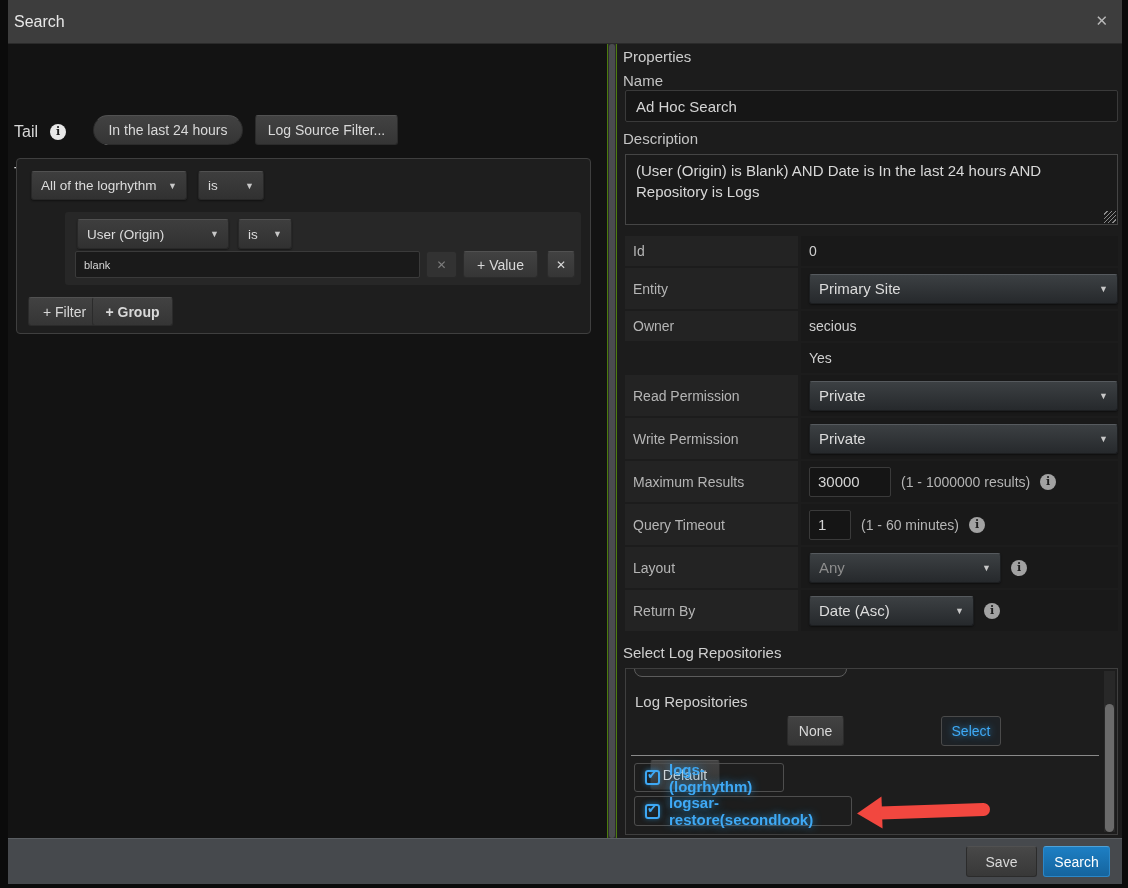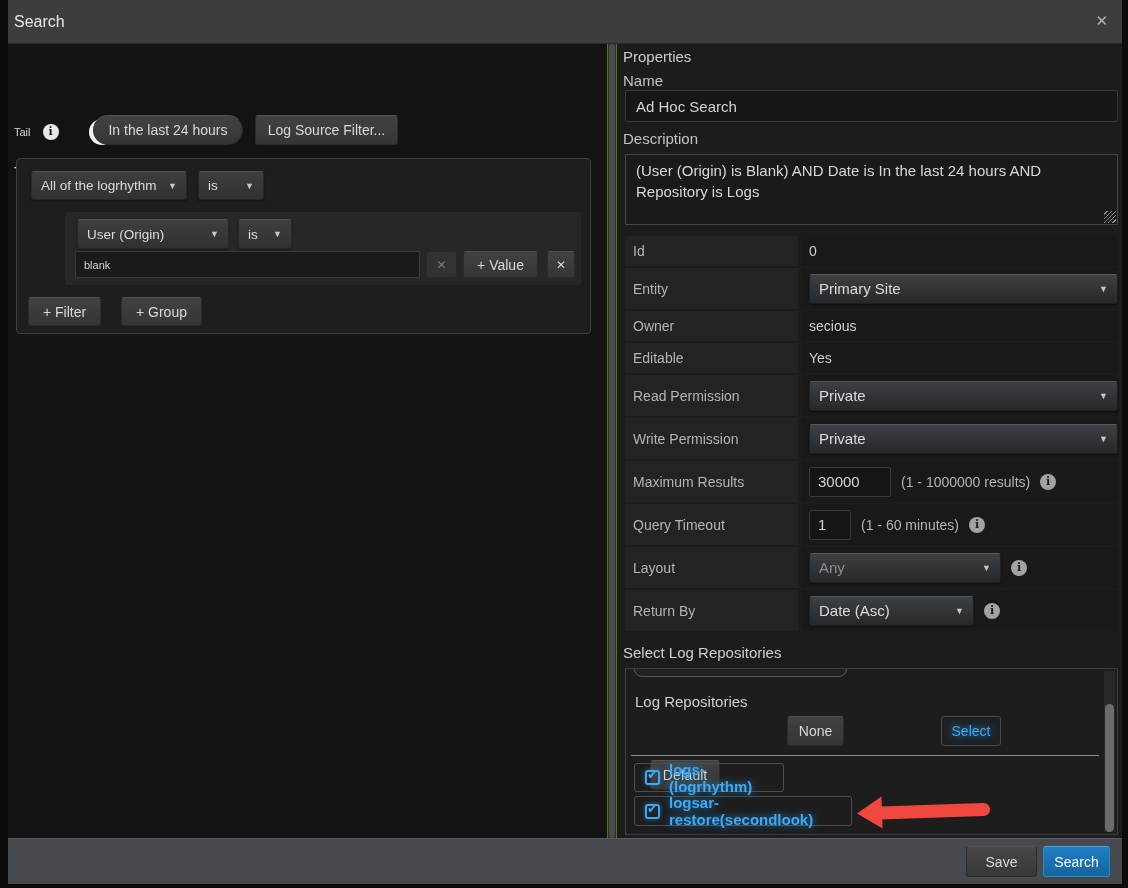--- a/index.html
+++ b/index.html
@@ -30,42 +30,42 @@
   .dd-lg { background:linear-gradient(#3c4043,#26292c); border:1px solid #1c1e20; border-top-color:#565a5e;
            font-size:15px; height:30px; border-radius:3px; }
   .info-icon { display:inline-block; width:16px; height:16px; border-radius:50%; background:#a2a2a2;
                color:#1c1c1c; font-size:11px; font-weight:bold; text-align:center; line-height:16px;
                font-family:"DejaVu Serif",serif; flex:0 0 auto; }
   .textinput { background:#1a1a1a; border:1px solid #3a3a3a; border-radius:2px; color:#d4d4d4;
                font-size:11px; padding:0 8px; font-family:"Liberation Sans",sans-serif; outline:none; }
 
   
   .tail-row { position:absolute; left:6px; top:76px; display:flex; align-items:center; gap:12px; }
-  .tail-label { font-size:11px; color:#d8d8d8; }
+  .tail-label { font-size:16px; color:#d8d8d8; }
   .tail-info { background:#e8e8e8; }
   .toggle { position:relative; width:46px; height:24px; background:#3a3a3a; border-radius:12px; margin-left:18px; cursor:pointer; }
   .toggle .knob { position:absolute; left:0; top:-1px; width:26px; height:26px; border-radius:50%; background:#f2f2f2; }
 
   .tf-label { position:absolute; left:6px; top:119px; font-size:15px; color:#d8d8d8; }
   .btn-timeframe { position:absolute; left:85px; top:71px; width:150px; height:30px;border-radius:15px; }
   .btn-logsource { position:absolute; left:247px; top:71px; width:143px; height:30px; }
 
   .filter-panel { position:absolute; left:8px; top:114px; width:575px; height:176px; background:#1e1e1e;
                   border:1px solid #3f3f3f; border-radius:4px; }
   .dd-group-op { position:absolute; left:14px; top:12px; width:156px; height:29px; }
   .dd-group-cond { position:absolute; left:181px; top:12px; width:66px; height:29px; }
   .nested-panel { position:absolute; left:48px; top:53px; width:516px; height:73px; background:#272727; border-radius:3px; }
   .dd-field { position:absolute; left:12px; top:7px; width:152px; height:30px; }
   .dd-field-cond { position:absolute; left:173px; top:7px; width:54px; height:30px; }
   .value-input { position:absolute; left:10px; top:39px; width:345px; height:27px; }
   .btn-x-dim { position:absolute; left:361px; top:39px; width:31px; height:27px; color:#7d7d7d; font-size:12px; background:#323232; border-color:#282828; }
   .btn-add-value { position:absolute; left:398px; top:39px; width:75px; height:27px; }
   .btn-x { position:absolute; left:482px; top:39px; width:28px; height:27px; font-size:12px; }
   .btn-add-filter { position:absolute; left:11px; top:138px; width:73px; height:29px; }
-  .btn-add-group { position:absolute; left:104px; top:138px; width:81px; height:29px; }
+  .btn-add-group { position:absolute; left:75px; top:138px; width:81px; height:29px;font-weight:bold; }
 
   
   .props-heading { position:absolute; left:6px; top:4px; font-size:15px; color:#cccccc; }
   .name-label { position:absolute; left:6px; top:28px; font-size:15px; color:#c4c4c4; }
   .name-input { position:absolute; left:8px; top:46px; width:493px; height:32px; background:#161616; font-size:15px; padding:0 10px; }
   .desc-label { position:absolute; left:6px; top:86px; font-size:15px; color:#c4c4c4; }
   .desc-area { position:absolute; left:8px; top:110px; width:493px; height:71px; background:#1a1a1a; border:1px solid #454545;
                color:#d8d8d8; font-size:15px; line-height:21px; padding:5px 10px; resize:none; overflow:hidden;
                font-family:"Liberation Sans",sans-serif; }
   .resize-grip { position:absolute; left:487px; top:167px; width:12px; height:12px;
@@ -202,21 +202,20 @@
       </div>
 
       <div class="prow" style="top:267px;height:30px;">
         <div class="plabel">Owner</div>
         <div class="pvalue">
             <span>secious</span>
           </div>
       </div>
 
       <div class="prow" style="top:299px;height:30px;">
-        <div class="plabel">Editable</div>
         <div class="pvalue">
             <span>Yes</span>
           </div>
       </div>
 
       <div class="prow" style="top:331px;height:41px;">
         <div class="plabel">Read Permission</div>
         <div class="pvalue">
           <div class="dd dd-lg" style="width:315px;">
             <span>Private</span>

